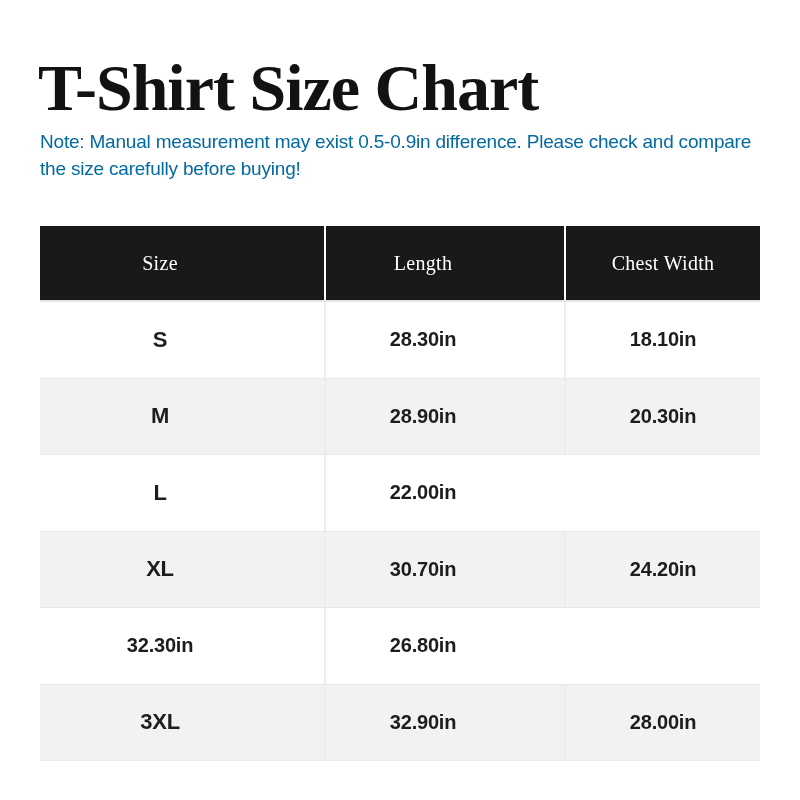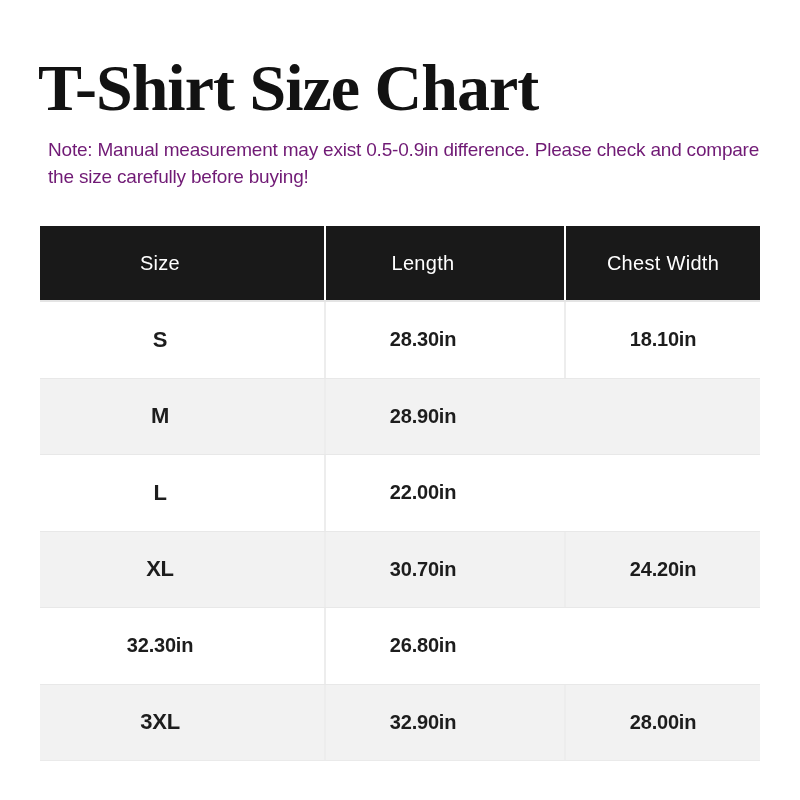--- a/index.html
+++ b/index.html
@@ -26,25 +26,25 @@
     line-height: 72px;
     letter-spacing: -1px;
     color: #121212;
     white-space: nowrap;
   }
   .note {
     position: absolute;
     left: 40px;
     top: 128px;
     width: 736px;
-    margin: 8px;
+    margin: 0;
     font-size: 19px;
     line-height: 27px;
     letter-spacing: -0.2px;
-    color: #701a75;
+    color: #0369a1;
   }
   .size-table {
     position: absolute;
     left: 40px;
     top: 226px;
     width: 720px;
   }
   .grid-row {
     display: grid;
     grid-template-columns: 1fr 1fr 1fr;
@@ -55,20 +55,21 @@
     color: #ffffff;
     border-bottom: 2px solid #e4e4e4;
   }
   .th {
     display: flex;
     align-items: center;
     justify-content: center;
     font-size: 20px;
     font-weight: 400;
     letter-spacing: 0.3px;
+    font-family: Liberation Serif, serif;
   }
   .th + .th {
     border-left: 2px solid #ffffff;
     margin-left: 44px;
   }
   .tbody {
     border-bottom: 1px solid #eaeaea;
   }
   .tr {
     height: 75.5px;
@@ -118,20 +119,21 @@
 
       <div class="grid-row tr">
         <div class="td size-col">S</div>
         <div class="td">28.30in</div>
         <div class="td">18.10in</div>
       </div>
 
       <div class="grid-row tr">
         <div class="td size-col">M</div>
         <div class="td">28.90in</div>
+        <div class="td">20.30in</div>
       </div>
 
       <div class="grid-row tr">
         <div class="td size-col">L</div>
         <div class="td">22.00in</div>
       </div>
 
       <div class="grid-row tr">
         <div class="td size-col">XL</div>
         <div class="td">30.70in</div>

